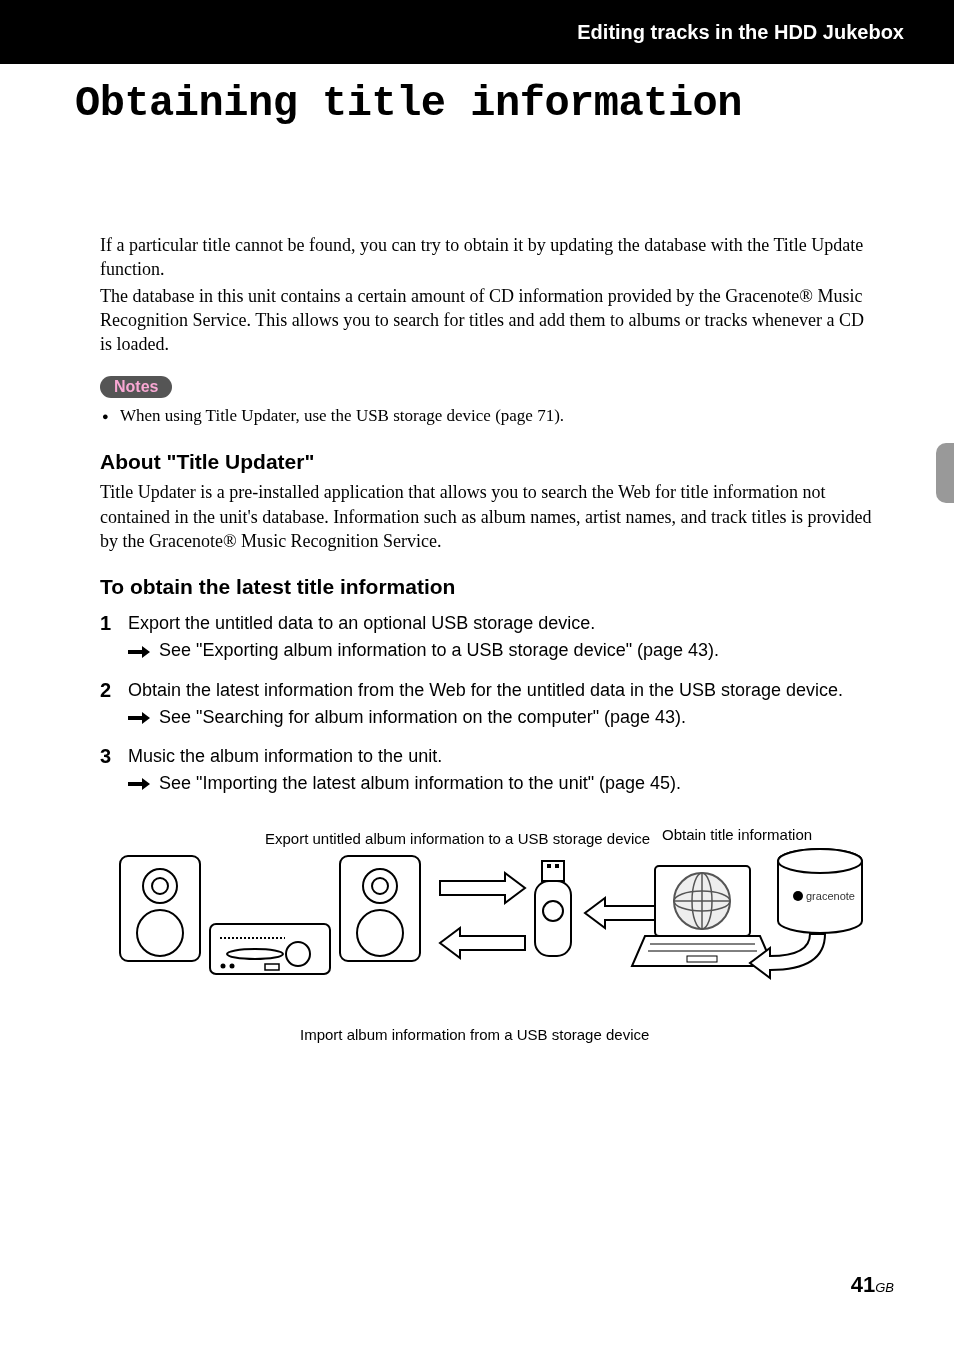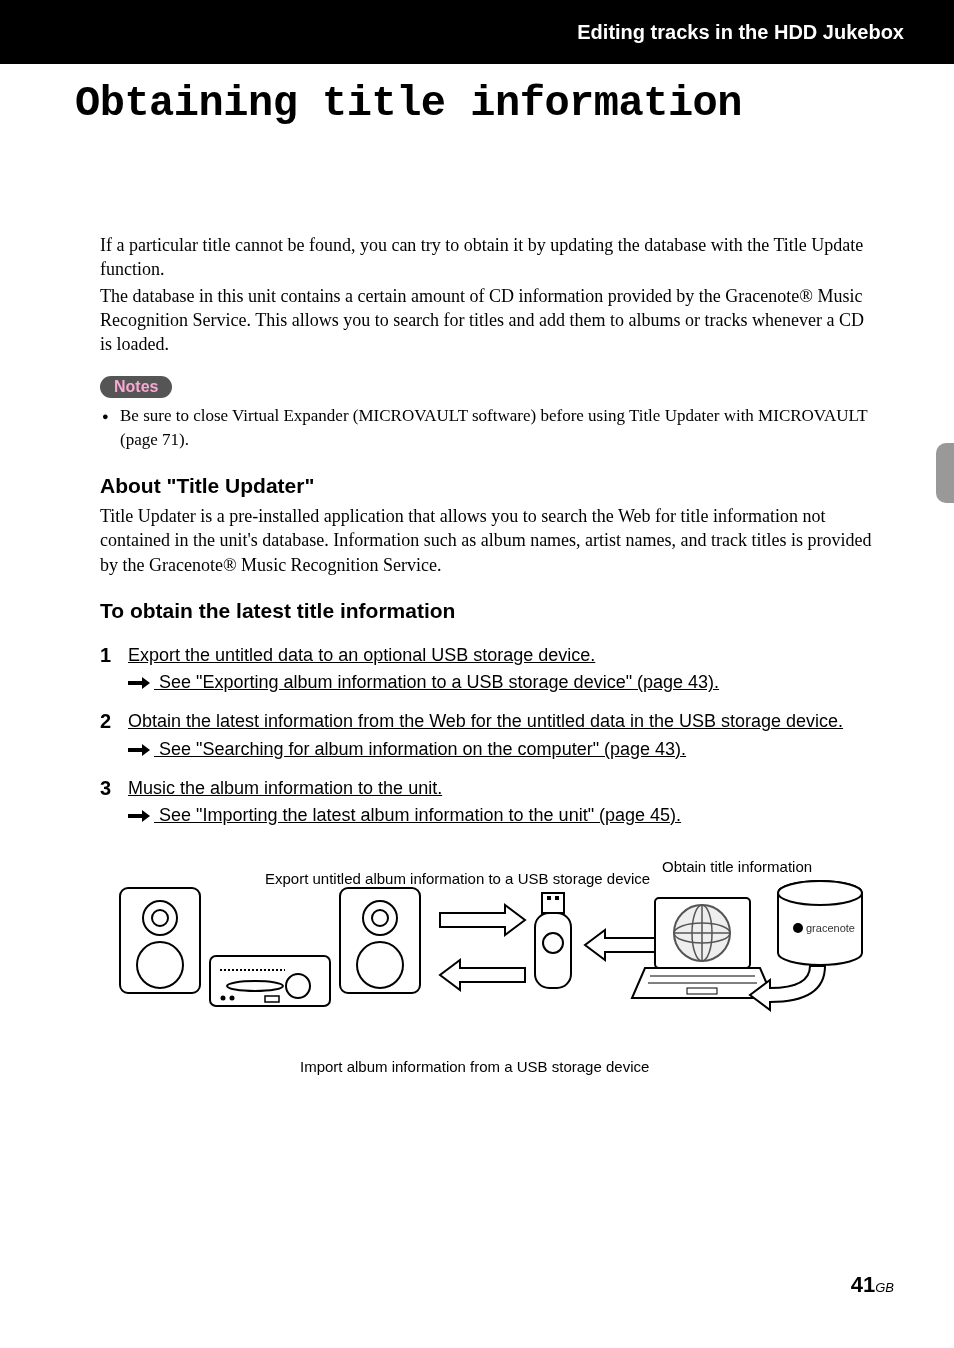--- a/index.html
+++ b/index.html
@@ -76,22 +76,21 @@
     .subheading {
       font-family: Arial, Helvetica, sans-serif;
       font-weight: bold;
       font-size: 21px;
       margin-top: 22px;
       margin-bottom: 6px;
     }
     .step-list {
       list-style: none;
       counter-reset: step;
-      margin-top: 20px;
-      text-decoration: underline;
+      margin-top: 12px;
     }
     .step-list li {
       counter-increment: step;
       position: relative;
       padding-left: 28px;
       margin-bottom: 14px;
       font-family: Arial, Helvetica, sans-serif;
       font-size: 18px;
       line-height: 1.4;
     }
@@ -155,21 +154,21 @@
 
 <h1 class="page-title">Obtaining title information</h1>
 
 <div class="content">
 
   <p class="body-text">If a particular title cannot be found, you can try to obtain it by updating the database with the Title Update function.</p>
   <p class="body-text">The database in this unit contains a certain amount of CD information provided by the Gracenote® Music Recognition Service. This allows you to search for titles and add them to albums or tracks whenever a CD is loaded.</p>
 
   <div class="notes-pill">Notes</div>
   <ul class="bullet-list">
-    <li>Be sure to close Virtual Expander (MICROVAULT software) before using Title Updater with MICROVAULT (page 71).</li>
+    <li>When using Title Updater, use the USB storage device (page 71).</li>
   </ul>
 
   <h2 class="subheading">About "Title Updater"</h2>
   <p class="body-text">Title Updater is a pre-installed application that allows you to search the Web for title information not contained in the unit's database. Information such as album names, artist names, and track titles is provided by the Gracenote® Music Recognition Service.</p>
 
   <h2 class="subheading">To obtain the latest title information</h2>
 
   <ol class="step-list">
     <li>
       <span>Export the untitled data to an optional USB storage device.</span>
@@ -194,21 +193,21 @@
       <span class="step-sub">
         <svg class="arrow-right" width="22" height="12" viewBox="0 0 22 12">
             <path d="M0 4 L14 4 L14 0 L22 6 L14 12 L14 8 L0 8 Z" fill="#000"></path>
           </svg>
         <span>See "Importing the latest album information to the unit" (page 45).</span>
       </span>
     </li>
   </ol>
 
   <div class="diagram-area">
-    <span class="diagram-label" style="left:165px; top:12px;">Export untitled album information to a USB storage device</span>
+    <span class="diagram-label" style="left:165px; top:4px;">Export untitled album information to a USB storage device</span>
     <span class="diagram-label" style="left:562px; top:0;">Obtain title information</span>
 
     <svg class="diagram-svg" width="760" height="190" viewBox="0 0 760 190">
 
       <g>
         <rect x="10" y="30" width="80" height="105" rx="8" fill="none" stroke="#000" stroke-width="2"></rect>
         <circle cx="50" cy="60" r="17" fill="none" stroke="#000" stroke-width="2"></circle>
         <circle cx="50" cy="60" r="8" fill="none" stroke="#000" stroke-width="2"></circle>
         <circle cx="50" cy="107" r="23" fill="none" stroke="#000" stroke-width="2"></circle>
       </g>

